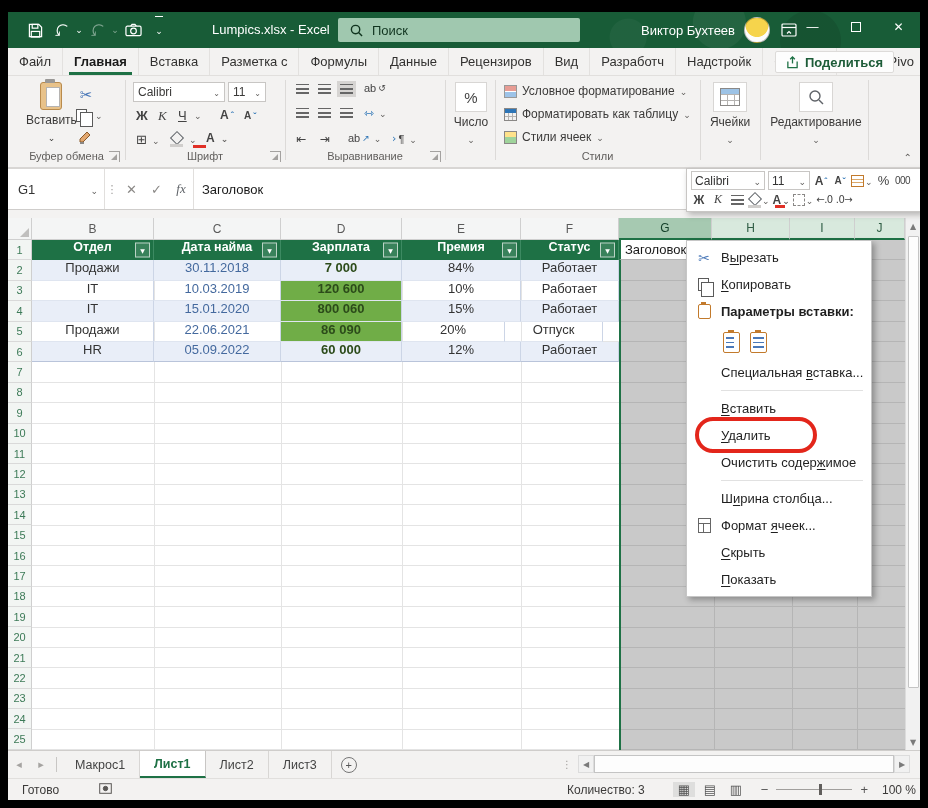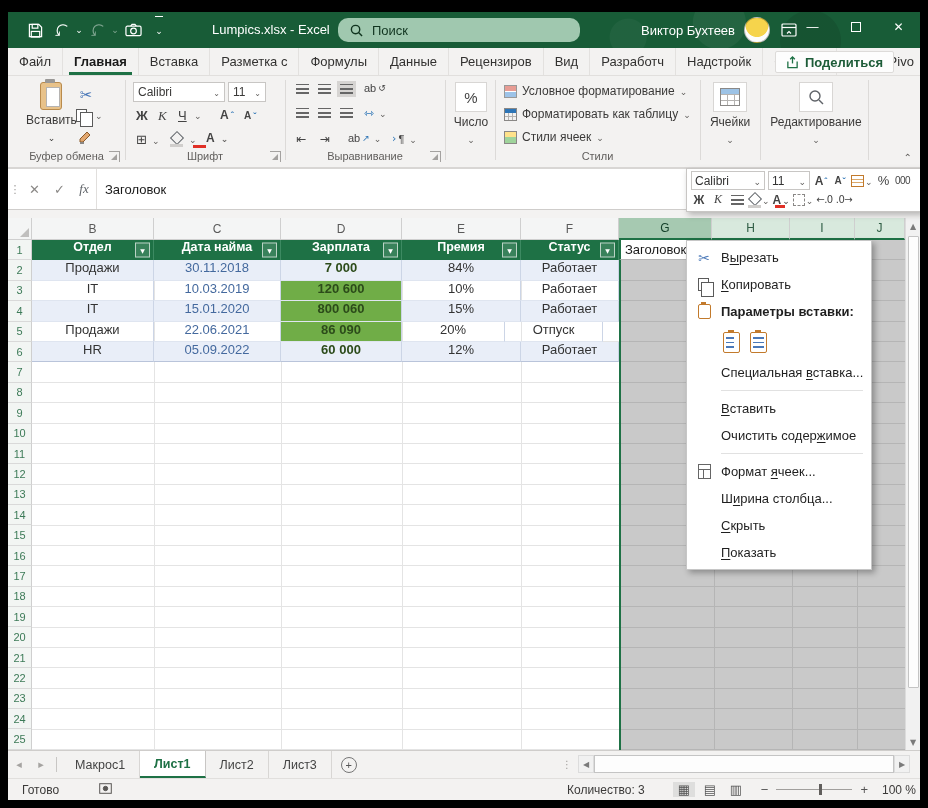--- a/index.html
+++ b/index.html
@@ -21,21 +21,21 @@
   .qat{position:absolute;top:0;height:36px;display:flex;align-items:center;color:#fff}
   .qat-btn{width:26px;height:26px;display:flex;align-items:center;justify-content:center}
   .qat .dim{opacity:.45}
   .dd::after{content:"⌄";font-family:"DejaVu Sans",sans-serif;font-size:9px;line-height:1}
   .qat .dd{width:10px;color:#fff;display:flex;align-items:center;justify-content:center;height:26px}
   .undo-glyph{font-family:"DejaVu Sans",sans-serif;font-size:15px;transform:scaleX(-1) rotate(-90deg);display:inline-block}
   .redo-glyph{font-family:"DejaVu Sans",sans-serif;font-size:15px;transform:rotate(90deg);display:inline-block}
   .qat-custom{display:flex;flex-direction:column;align-items:center;width:16px}
   .qat-custom i{display:block;width:8px;border-top:1.5px solid #fff;margin-bottom:1px}
   #title-text{position:absolute;left:204px;top:10px;color:#fff;font-size:13px;white-space:nowrap}
-  #search-pill{position:absolute;left:330px;top:6px;width:242px;height:24px;background:#a0c8af;border-radius:10px;
+  #search-pill{position:absolute;left:330px;top:6px;width:242px;height:24px;background:#a0c8af;border-radius:2px;
     display:flex;align-items:center;gap:8px;padding-left:34px;color:#10341f;font-size:13px}
   #user-area{position:absolute;right:150px;top:0;height:36px;display:flex;align-items:center;gap:9px;color:#fff;font-size:13px}
   #avatar{width:26px;height:26px;border-radius:50%;background:radial-gradient(circle at 50% 32%,#f6d44c 0 54%,#fdfdfd 58%);border:1px solid rgba(0,0,0,.25)}
   #ribbon-display-btn{position:absolute;right:118px;top:5px;width:26px;height:26px;display:flex;align-items:center;justify-content:center}
   .winctl{position:absolute;top:0;width:43px;height:30px;display:flex;align-items:center;justify-content:center;color:#fff;font-size:12px}
   #btn-min{right:86px}#btn-max{right:43px}#btn-close{right:0}
   #btn-max i{width:10px;height:10px;border:1.2px solid #fff;display:block}
 
   
   #tabrow{position:absolute;left:0;top:36px;width:100%;height:28px;background:var(--ribbonbg);display:flex;align-items:stretch;border-bottom:1px solid #e1dfdd}
@@ -394,20 +394,24 @@
           </svg>
       </span>
       <span>Редактирование</span>
       <span class="dd" style="color:#605e5c"></span>
     </div>
     <div class="gsep" style="left:860px"></div>
     <span id="ribbon-collapse" class="glyph">⌃</span>
   </div>
 
   <div id="fbar">
+    <div id="namebox">
+        <span>G1</span>
+        <span class="dd"></span>
+      </div>
     <span class="dots glyph">⋮</span>
     <span class="fbtn glyph">✕</span>
     <span class="fbtn glyph">✓</span>
     <span class="fbtn" id="fx-btn">fx</span>
     <div id="formula-input">Заголовок</div>
   </div>
 
   <div id="grid-headers">
     <div id="corner-cell"></div>
     <div id="col-headers" style="display:flex">
@@ -599,34 +603,39 @@
       </div>
       <div class="menu-item">
         <span class="mi-icon"></span>
         <span class="mi-label">Специальная <u>в</u>ставка...</span>
       </div>
       <div class="menu-sep"></div>
       <div class="menu-item">
         <span class="mi-icon"></span>
         <span class="mi-label"><u>В</u>ставить</span>
       </div>
+      <div class="menu-item annotated">
+        <span class="mi-icon"></span>
+        <span class="mi-label"><u>У</u>далить</span>
+        <span class="red-ring"></span>
+      </div>
       <div class="menu-item">
         <span class="mi-icon"></span>
         <span class="mi-label">Очистить содер<u>ж</u>имое</span>
       </div>
       <div class="menu-sep"></div>
       <div class="menu-item">
+        <span class="mi-icon"></span>
+        <span class="mi-label">Ш<u>и</u>рина столбца...</span>
+      </div>
+      <div class="menu-item">
         <span class="mi-icon">
           <span class="ic-fmt"></span>
         </span>
         <span class="mi-label">Формат <u>я</u>чеек...</span>
-      </div>
-      <div class="menu-item">
-        <span class="mi-icon"></span>
-        <span class="mi-label">Ш<u>и</u>рина столбца...</span>
       </div>
       <div class="menu-item">
         <span class="mi-icon"></span>
         <span class="mi-label"><u>С</u>крыть</span>
       </div>
       <div class="menu-item">
         <span class="mi-icon"></span>
         <span class="mi-label"><u>П</u>оказать</span>
       </div>
     </div>

